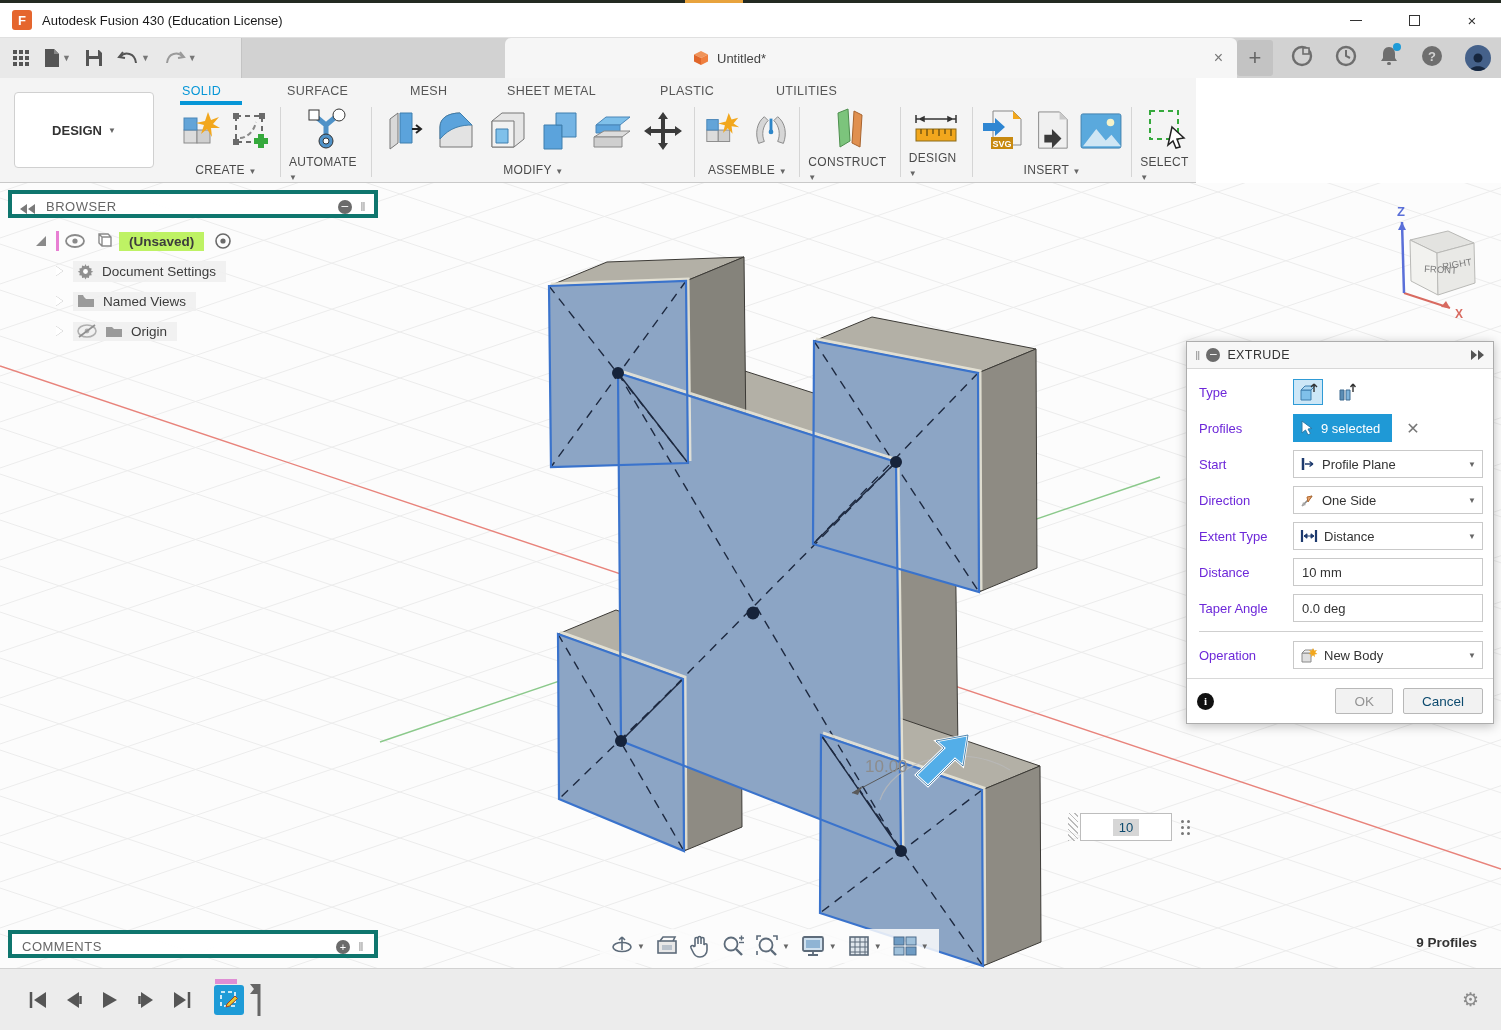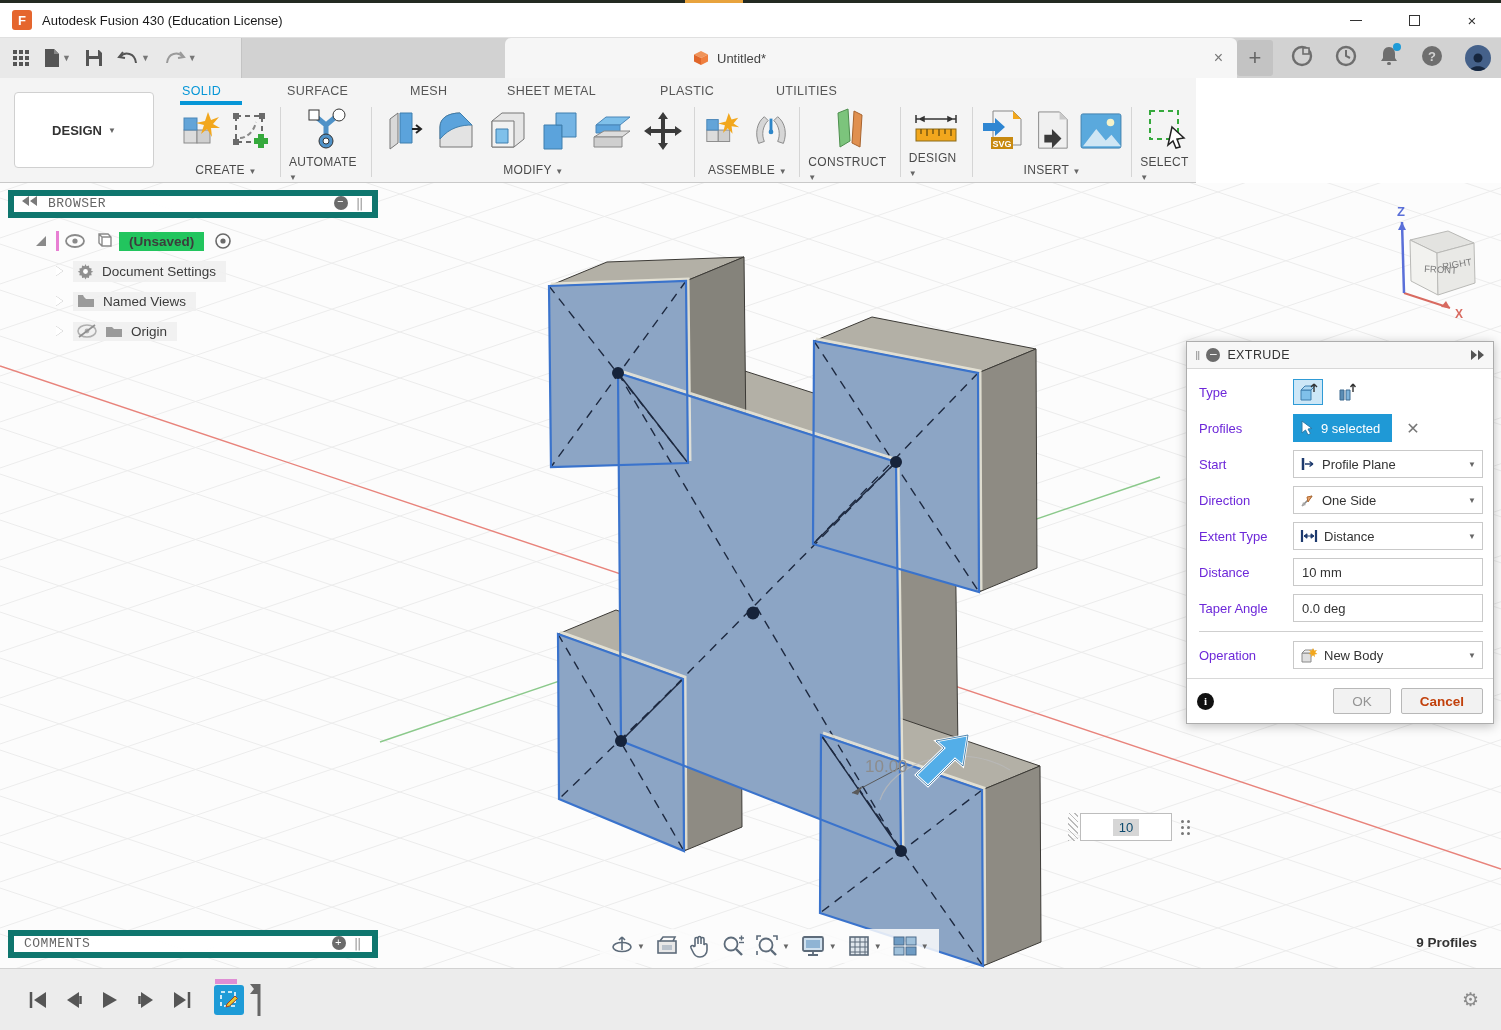--- a/index.html
+++ b/index.html
@@ -44,51 +44,51 @@
   .rgroup .icons { display:flex; align-items:center; gap:8px; height:52px; }
   .rgroup .glabel { font-size:12px; color:#4a4a4a; letter-spacing:0.3px; }
   .gsep { width:1px; height:70px; background:#d5d5d5; margin-top:2px; }
   .caret { font-size:8px; color:#666; }
 
   
   .viewport { position:absolute; left:0; top:183px; width:1501px; height:785px; background:#fcfcfc; }
   .vp-svg { position:absolute; left:0; top:0; }
 
   
-  .panelhead { background:rgba(255,255,255,0.95); border:6px solid #0f766e; display:flex; align-items:flex-start; font-size:13px; color:#666; letter-spacing:0.5px;font-family:Liberation Mono, monospace; }
+  .panelhead { background:rgba(255,255,255,0.95); border:4px solid #0f766e; display:flex; align-items:flex-end; font-size:13px; color:#666; letter-spacing:0.5px; }
   .browser { position:absolute; left:8px; top:7px; width:370px; }
   .browser .panelhead { height:28px; padding:0 8px; }
   .minus-circle { width:14px; height:14px; border-radius:50%; background:#6b6b6b; color:#fff; font-size:12px; line-height:13px; text-align:center; margin-left:auto; }
   .grip { color:#9a9a9a; font-size:13px; margin-left:8px; }
   .tree { margin-top:8px; font-size:13.5px; color:#3c3c3c; }
   .trow { display:flex; align-items:center; height:30px; }
   .expander { width:0; height:0; border-left:7px solid #8a8a8a; border-top:5px solid transparent; border-bottom:5px solid transparent; margin-right:10px; }
   .chip { display:flex; align-items:center; gap:8px; background:rgba(240,240,240,0.9); padding:2px 10px 2px 4px; }
-  .root-label { background:#22c55e; font-weight:bold; padding:2px 10px; }
+  .root-label { background:#bef264; font-weight:bold; padding:2px 10px; }
   .pinkbar { width:3px; height:20px; background:#e87fd3; margin-right:6px; }
   .dashed-under { border-bottom:2px dashed #7d9fcc; }
 
   
   .dialog { position:absolute; left:1186px; top:158px; width:308px; background:rgba(255,255,255,0.97); border:1px solid #adadad; box-shadow:0 2px 10px rgba(0,0,0,0.25); font-size:13px; }
   .dlg-head { height:27px; display:flex; align-items:center; background:#f7f7f7; border-bottom:1px solid #d8d8d8; padding:0 8px; color:#333; }
   .dlg-title { margin-left:7px; font-size:12.5px; letter-spacing:0.4px; color:#333; }
   .dlg-body { padding:8px 10px 6px 12px; }
   .drow { display:flex; align-items:center; margin-bottom:6px; height:30px; }
   .dlabel { width:94px; color:#6d28d9; }
   .dselect { flex:1; height:28px; border:1px solid #c9c9c9; background:#fff; display:flex; align-items:center; padding:0 6px; gap:6px; }
   .dselect .caret { margin-left:auto; }
   .dinput { flex:1; height:28px; border:1px solid #c9c9c9; background:#fff; display:flex; align-items:center; padding:0 8px; }
   .type-btn { width:30px; height:26px; border:1px solid transparent; display:flex; align-items:center; justify-content:center; margin-right:8px; }
   .type-btn.sel { background:#cde7f7; border-color:#2f9bd6; }
   .prof-chip { background:#1f99d6; color:#fff; height:28px; display:flex; align-items:center; padding:0 12px 0 8px; gap:7px; }
   .dlg-divider { border-top:1px solid #cfcfcf; margin:8px 0; }
   .dlg-foot { border-top:1px solid #d8d8d8; display:flex; align-items:center; padding:9px 10px; gap:10px; }
   .btn { height:26px; padding:0 18px; background:#f2f2f2; border:1px solid #b8b8b8; border-radius:2px; font-size:13.5px; display:flex; align-items:center; }
   .btn.ok { margin-left:auto; color:#949494; }
-  .btn.cancel { color:#c2410c;font-weight:bold; }
+  .btn.cancel { color:#0c4a6e; }
   .info-i { width:17px; height:17px; border-radius:50%; background:#111; color:#fff; font-size:11px; font-weight:bold; text-align:center; line-height:17px; font-family:"Liberation Serif", serif; }
 
   
   .comments { position:absolute; left:8px; top:747px; width:370px; }
   .comments .panelhead { height:28px; padding:0 10px; }
   .plus-circle { width:14px; height:14px; border-radius:50%; background:#6b6b6b; color:#fff; font-size:11px; line-height:14px; text-align:center; margin-left:auto; }
   .navbar { position:absolute; left:600px; top:746px; height:34px; display:flex; align-items:center; gap:10px; background:rgba(252,252,252,0.85); padding:0 10px; }
   .nav-item { display:flex; align-items:center; gap:3px; color:#5d6b7a; }
   .profiles-status { position:absolute; right:24px; top:752px; font-size:13.5px; font-weight:bold; color:#333; }
   .dist-float { position:absolute; left:1068px; top:629px; height:30px; display:flex; align-items:center; }

